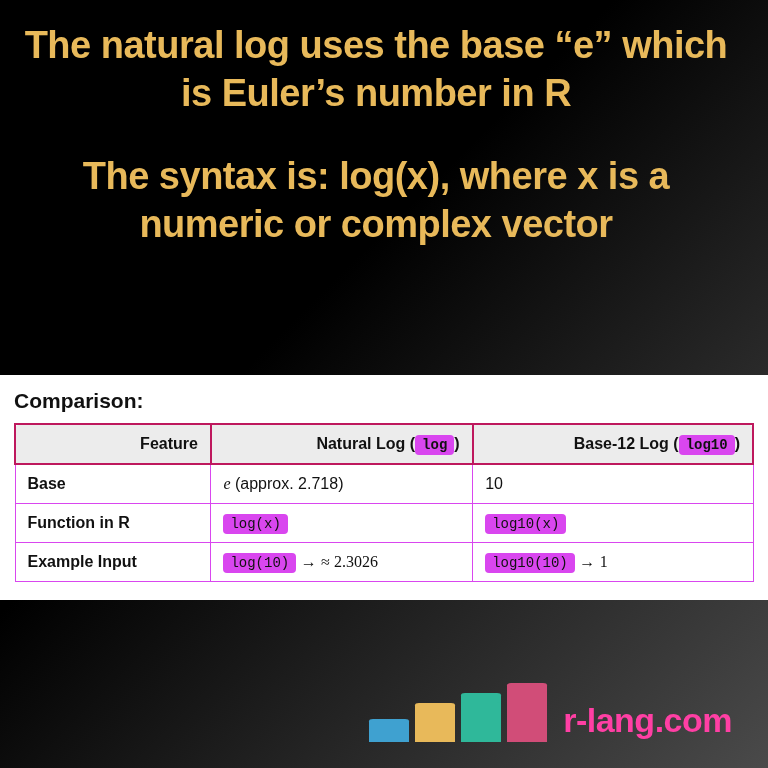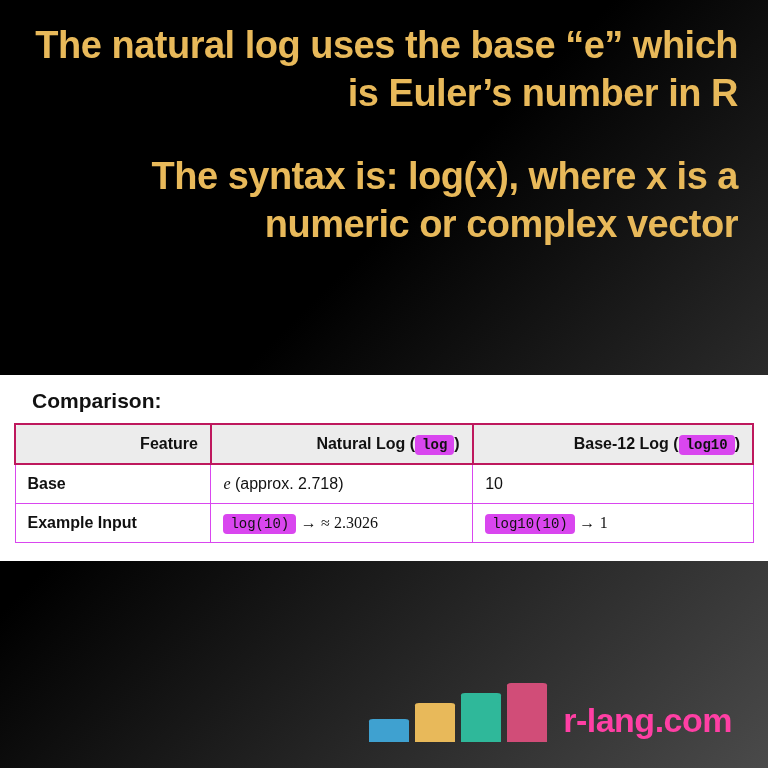--- a/index.html
+++ b/index.html
@@ -4,21 +4,21 @@
 <style>
   * { margin: 0; padding: 0; box-sizing: border-box; }
   html, body { width: 768px; height: 768px; overflow: hidden; }
   body {
     background: linear-gradient(135deg, #000000 0%, #000000 40%, #4a4a4a 100%);
     font-family: -apple-system, BlinkMacSystemFont, "Segoe UI", Arial, sans-serif;
     position: relative;
   }
   .top-text {
     padding: 22px 30px 0 14px;
-    text-align: right;
+    text-align: center;
   }
   .heading {
     color: #e8b95a;
     font-size: 38px;
     font-weight: 800;
     line-height: 1.25;
     letter-spacing: -0.5px;
     margin-bottom: 36px;
   }
   .comparison-panel {
@@ -27,21 +27,20 @@
     left: 0;
     right: 0;
     background: #fff;
     padding: 14px 14px 18px 14px;
   }
   .comp-title {
     font-size: 21px;
     font-weight: 700;
     color: #111;
     margin-bottom: 10px;
-    margin-left: 18px;
   }
   table {
     width: 100%;
     border-collapse: collapse;
     font-size: 16px;
   }
   thead th {
     background: #ececec;
     border: 2px solid #be185d;
     text-align: right;
@@ -130,20 +129,25 @@
         </th>
       </tr>
     </thead>
     <tbody>
       <tr>
         <td>Base</td>
         <td><span class="ital">e</span><span> (approx. 2.718)</span></td>
         <td>10</td>
       </tr>
       <tr>
+        <td>Function in R</td>
+        <td><code>log(x)</code></td>
+        <td><code>log10(x)</code></td>
+      </tr>
+      <tr>
         <td>Example Input</td>
         <td>
           <code>log(10)</code><span> → </span><span class="mathser">≈ 2.3026</span>
         </td>
         <td>
           <code>log10(10)</code><span> → </span><span class="mathser">1</span>
         </td>
       </tr>
     </tbody>
   </table>

